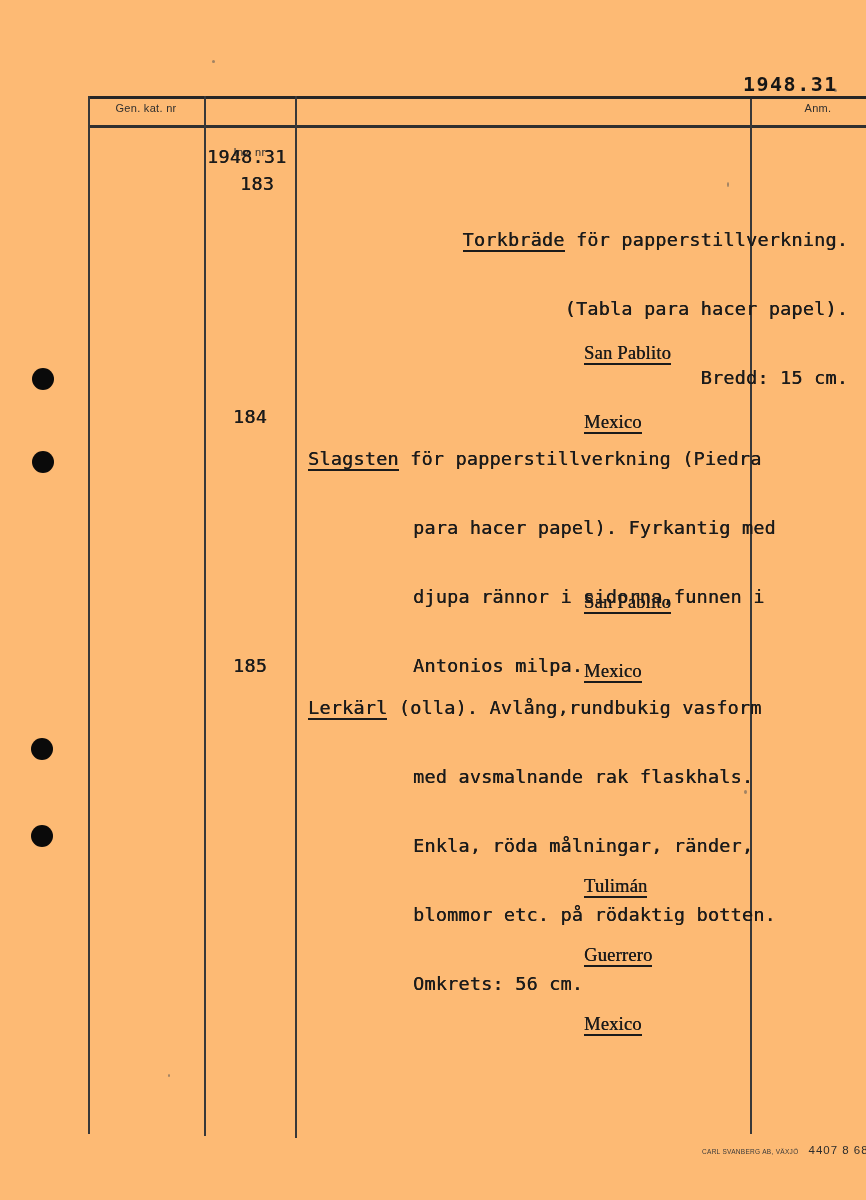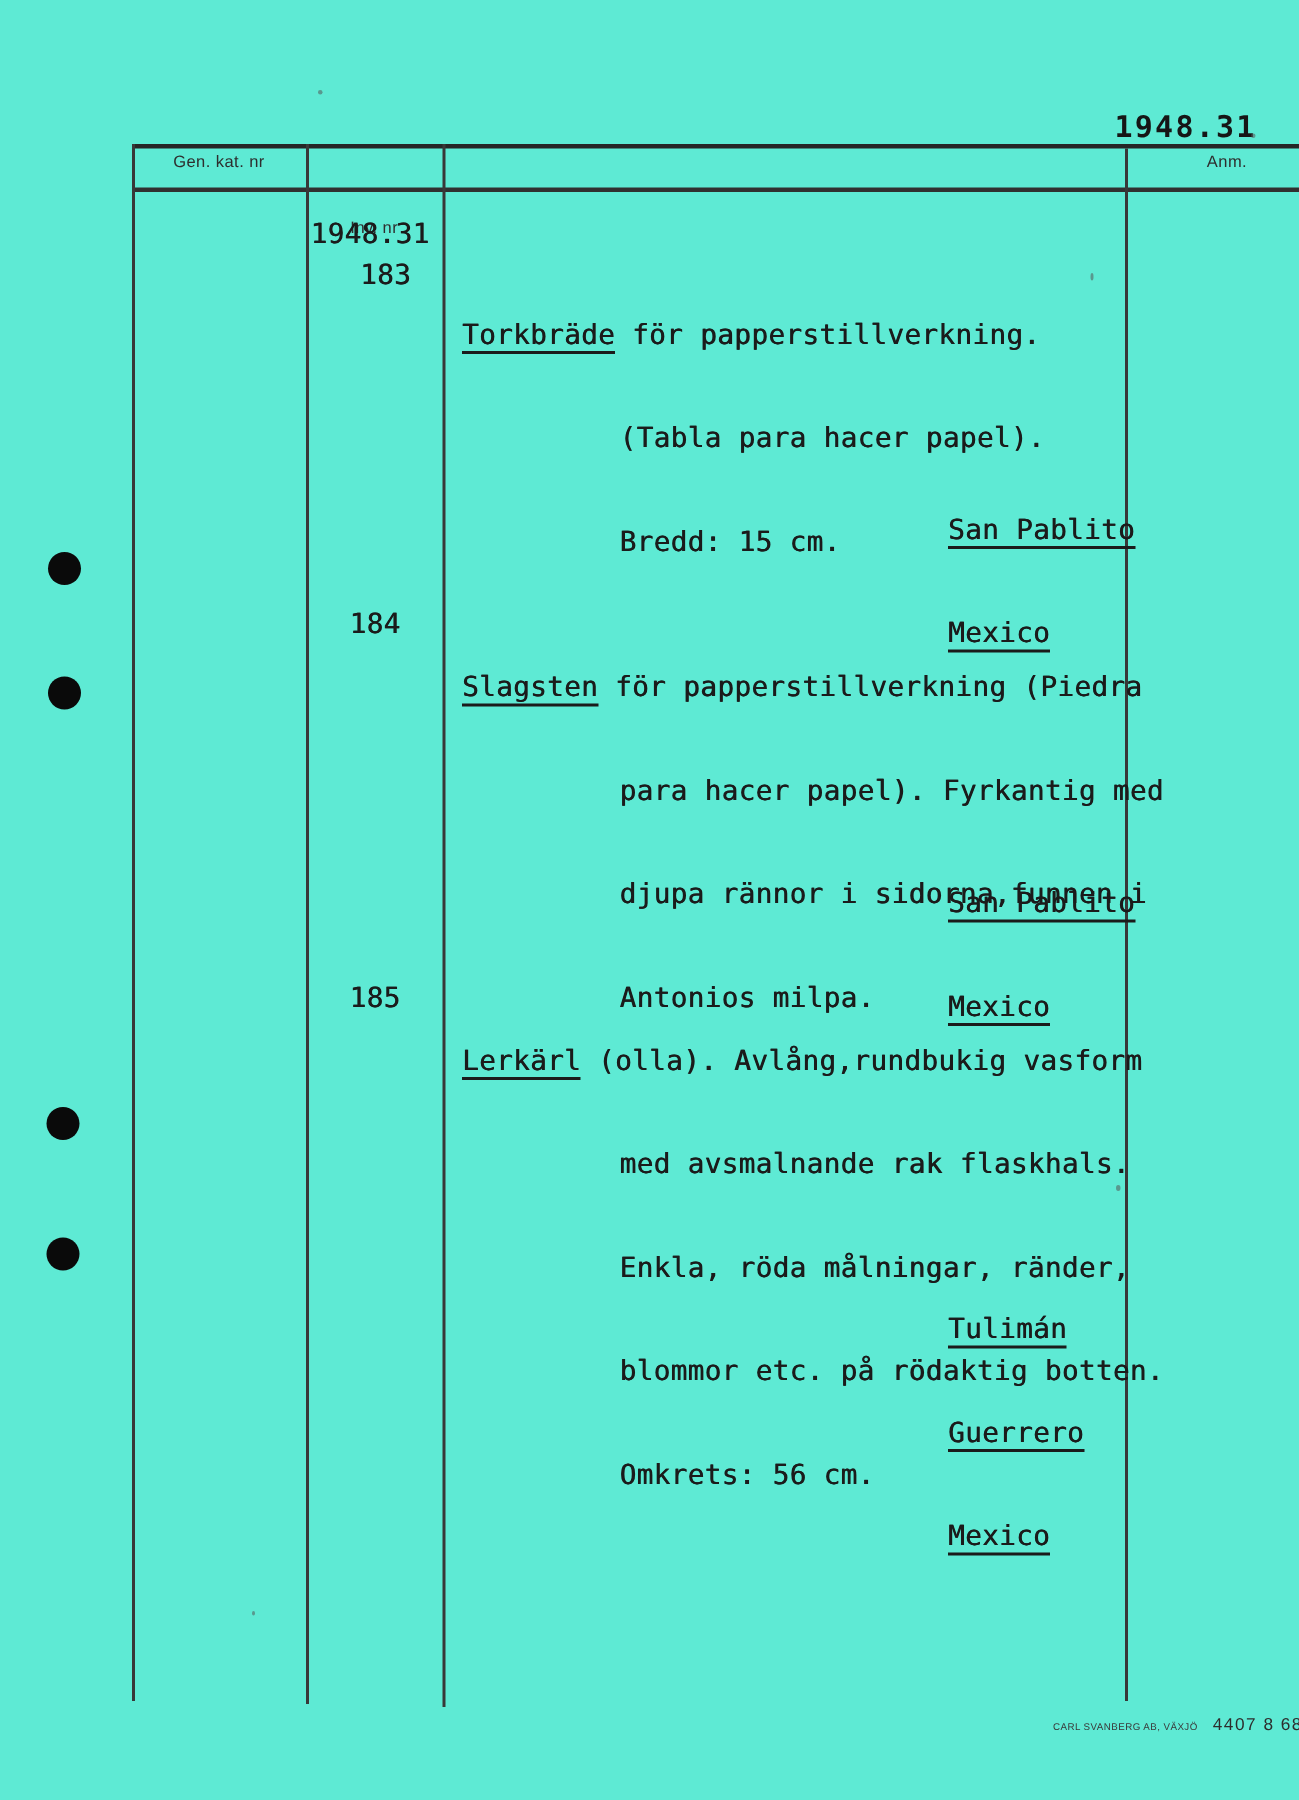--- a/index.html
+++ b/index.html
@@ -1,18 +1,18 @@
 <!DOCTYPE html>
 <html><head>
 <meta charset="utf-8">
 <style>
   html,body { margin:0; padding:0; background:#e8e8e6; }
   .page {
     position:relative; width:866px; height:1200px;
-    background:#5eead4; overflow:hidden;
+    background:#fdba74; overflow:hidden;
     font-family:"DejaVu Sans Mono", monospace;
   }
   
   .tw {
     position:absolute;
     font-family:"DejaVu Sans Mono", monospace;
     font-size:18.5px; color:#1b1b1b;
     white-space:pre;
     text-shadow:0.35px 0 0 #1b1b1b;
     letter-spacing:0.2px;
@@ -50,21 +50,21 @@
   .dot {
     position:absolute; width:22px; height:22px;
     background:#0a0a0a; border-radius:50%;
   }
   .dot1 { left:32px; top:368px; }
   .dot2 { left:32px; top:451px; }
   .dot3 { left:31px; top:738px; }
   .dot4 { left:31px; top:825px; }
   
   .desc { left:308px; width:540px; }
-  .prov { left:632px; }
+  .prov { left:584px;font-family:Liberation Serif, serif; }
   
   .footer {
     position:absolute; left:702px; top:1144px;
     display:flex; align-items:baseline; gap:10px;
     color:#3a3a3a;
   }
   .printer {
     font-family:"Liberation Sans", sans-serif;
     font-size:6.5px; letter-spacing:0.3px; white-space:pre;
   }
@@ -99,21 +99,21 @@
   <div class="colhead ch-anm">Anm.</div>
 
   <div class="dot dot1"></div>
   <div class="dot dot2"></div>
   <div class="dot dot3"></div>
   <div class="dot dot4"></div>
 
   <div class="tw line" style="top:143px; left:207px;">1948.31</div>
 
   <div class="tw line" style="top:170px; left:240px;">183</div>
-  <div class="tw desc" style="top:168px;">
+  <div class="tw desc" style="top:184px;text-align:right;">
     <div class="line"><span class="kw">Torkbräde</span><span> för papperstillverkning.</span></div>
     <div class="line cont">(Tabla para hacer papel).</div>
     <div class="line cont">Bredd: 15 cm.</div>
   </div>
   <div class="tw prov" style="top:298px;">
     <div class="line"><span class="kw">San Pablito</span></div>
     <div class="line"><span class="kw">Mexico</span></div>
   </div>
 
   <div class="tw line" style="top:403px; left:233px;">184</div>

